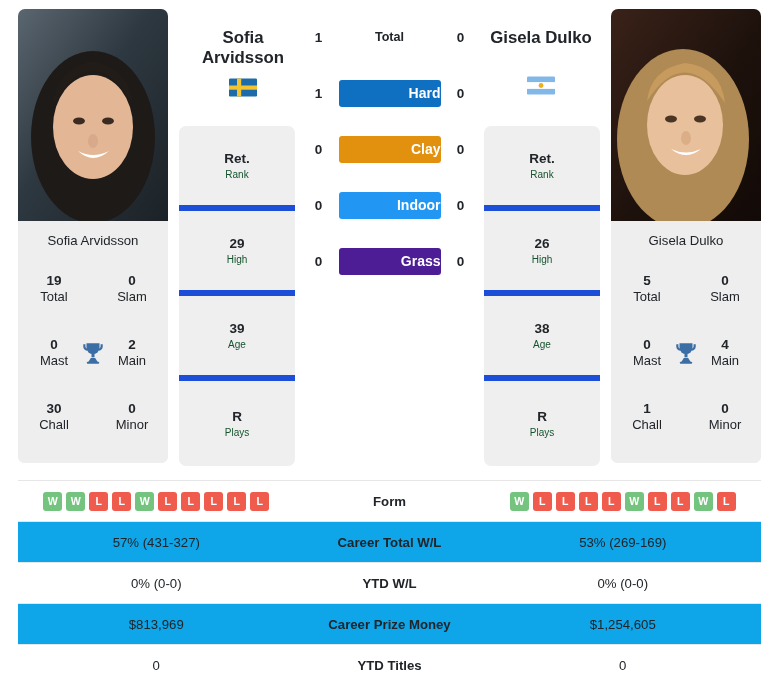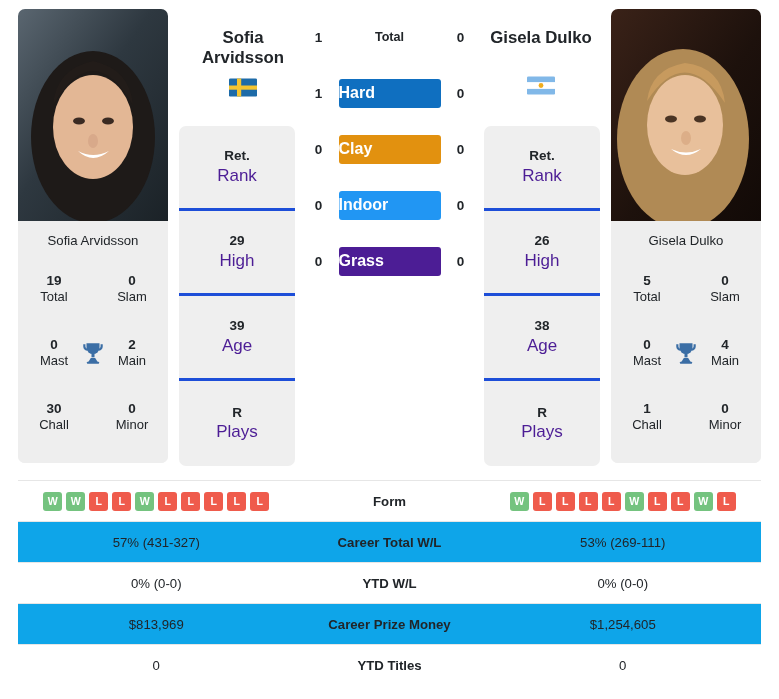--- a/index.html
+++ b/index.html
@@ -91,26 +91,26 @@
     border-radius: 7px;
     overflow: hidden;
   }
   .meta-card.right { margin: 0 11px 0 0; }
   .meta-row {
     height: 85px;
     display: flex;
     flex-direction: column;
     align-items: center;
     justify-content: center;
-    border-bottom: 3px solid #1d4ed8;
+    border-bottom: 6px solid #1d4ed8;
     line-height: 1.3;
   }
   .meta-row:last-child { border-bottom: none; }
   .meta-val { font-size: 13.5px; font-weight: bold; color: #212529; }
-  .meta-lbl { font-size: 17px; color: #4c1d95; }
+  .meta-lbl { font-size: 10px; color: #14532d; }
 
   
   .meta-wrap { padding-top: 117px; }
 
   
   .h2h {
     flex: 1 1 auto;
     padding-top: 0;
     display: flex;
     flex-direction: column;
@@ -132,22 +132,22 @@
   }
   .h2h-mid {
     flex: 0 0 102px;
     text-align: center;
     font-size: 12.6px;
     font-weight: bold;
     color: #212529;
   }
   .surface {
     flex: 0 0 102px;
-    text-align: left;
-    font-size: 16px;
+    text-align: right;
+    font-size: 14px;
     font-weight: bold;
     color: #ffffff;
     border-radius: 3px;
     padding: 5px 0 6px 0;
   }
 
   
   .hdr {
     position: absolute;
     top: 28px;
@@ -464,21 +464,21 @@
             <span class="badge l">L</span>
             <span class="badge w">W</span>
             <span class="badge l">L</span>
           </div>
       </div>
     </div>
 
     <div class="trow alt">
       <div class="tcell">57% (431-327)</div>
       <div class="tcell mid">Career Total W/L</div>
-      <div class="tcell">53% (269-111)</div>
+      <div class="tcell">53% (269-169)</div>
     </div>
 
     <div class="trow">
       <div class="tcell">0% (0-0)</div>
       <div class="tcell mid">YTD W/L</div>
       <div class="tcell">0% (0-0)</div>
     </div>
 
     <div class="trow alt">
       <div class="tcell">$813,969</div>

